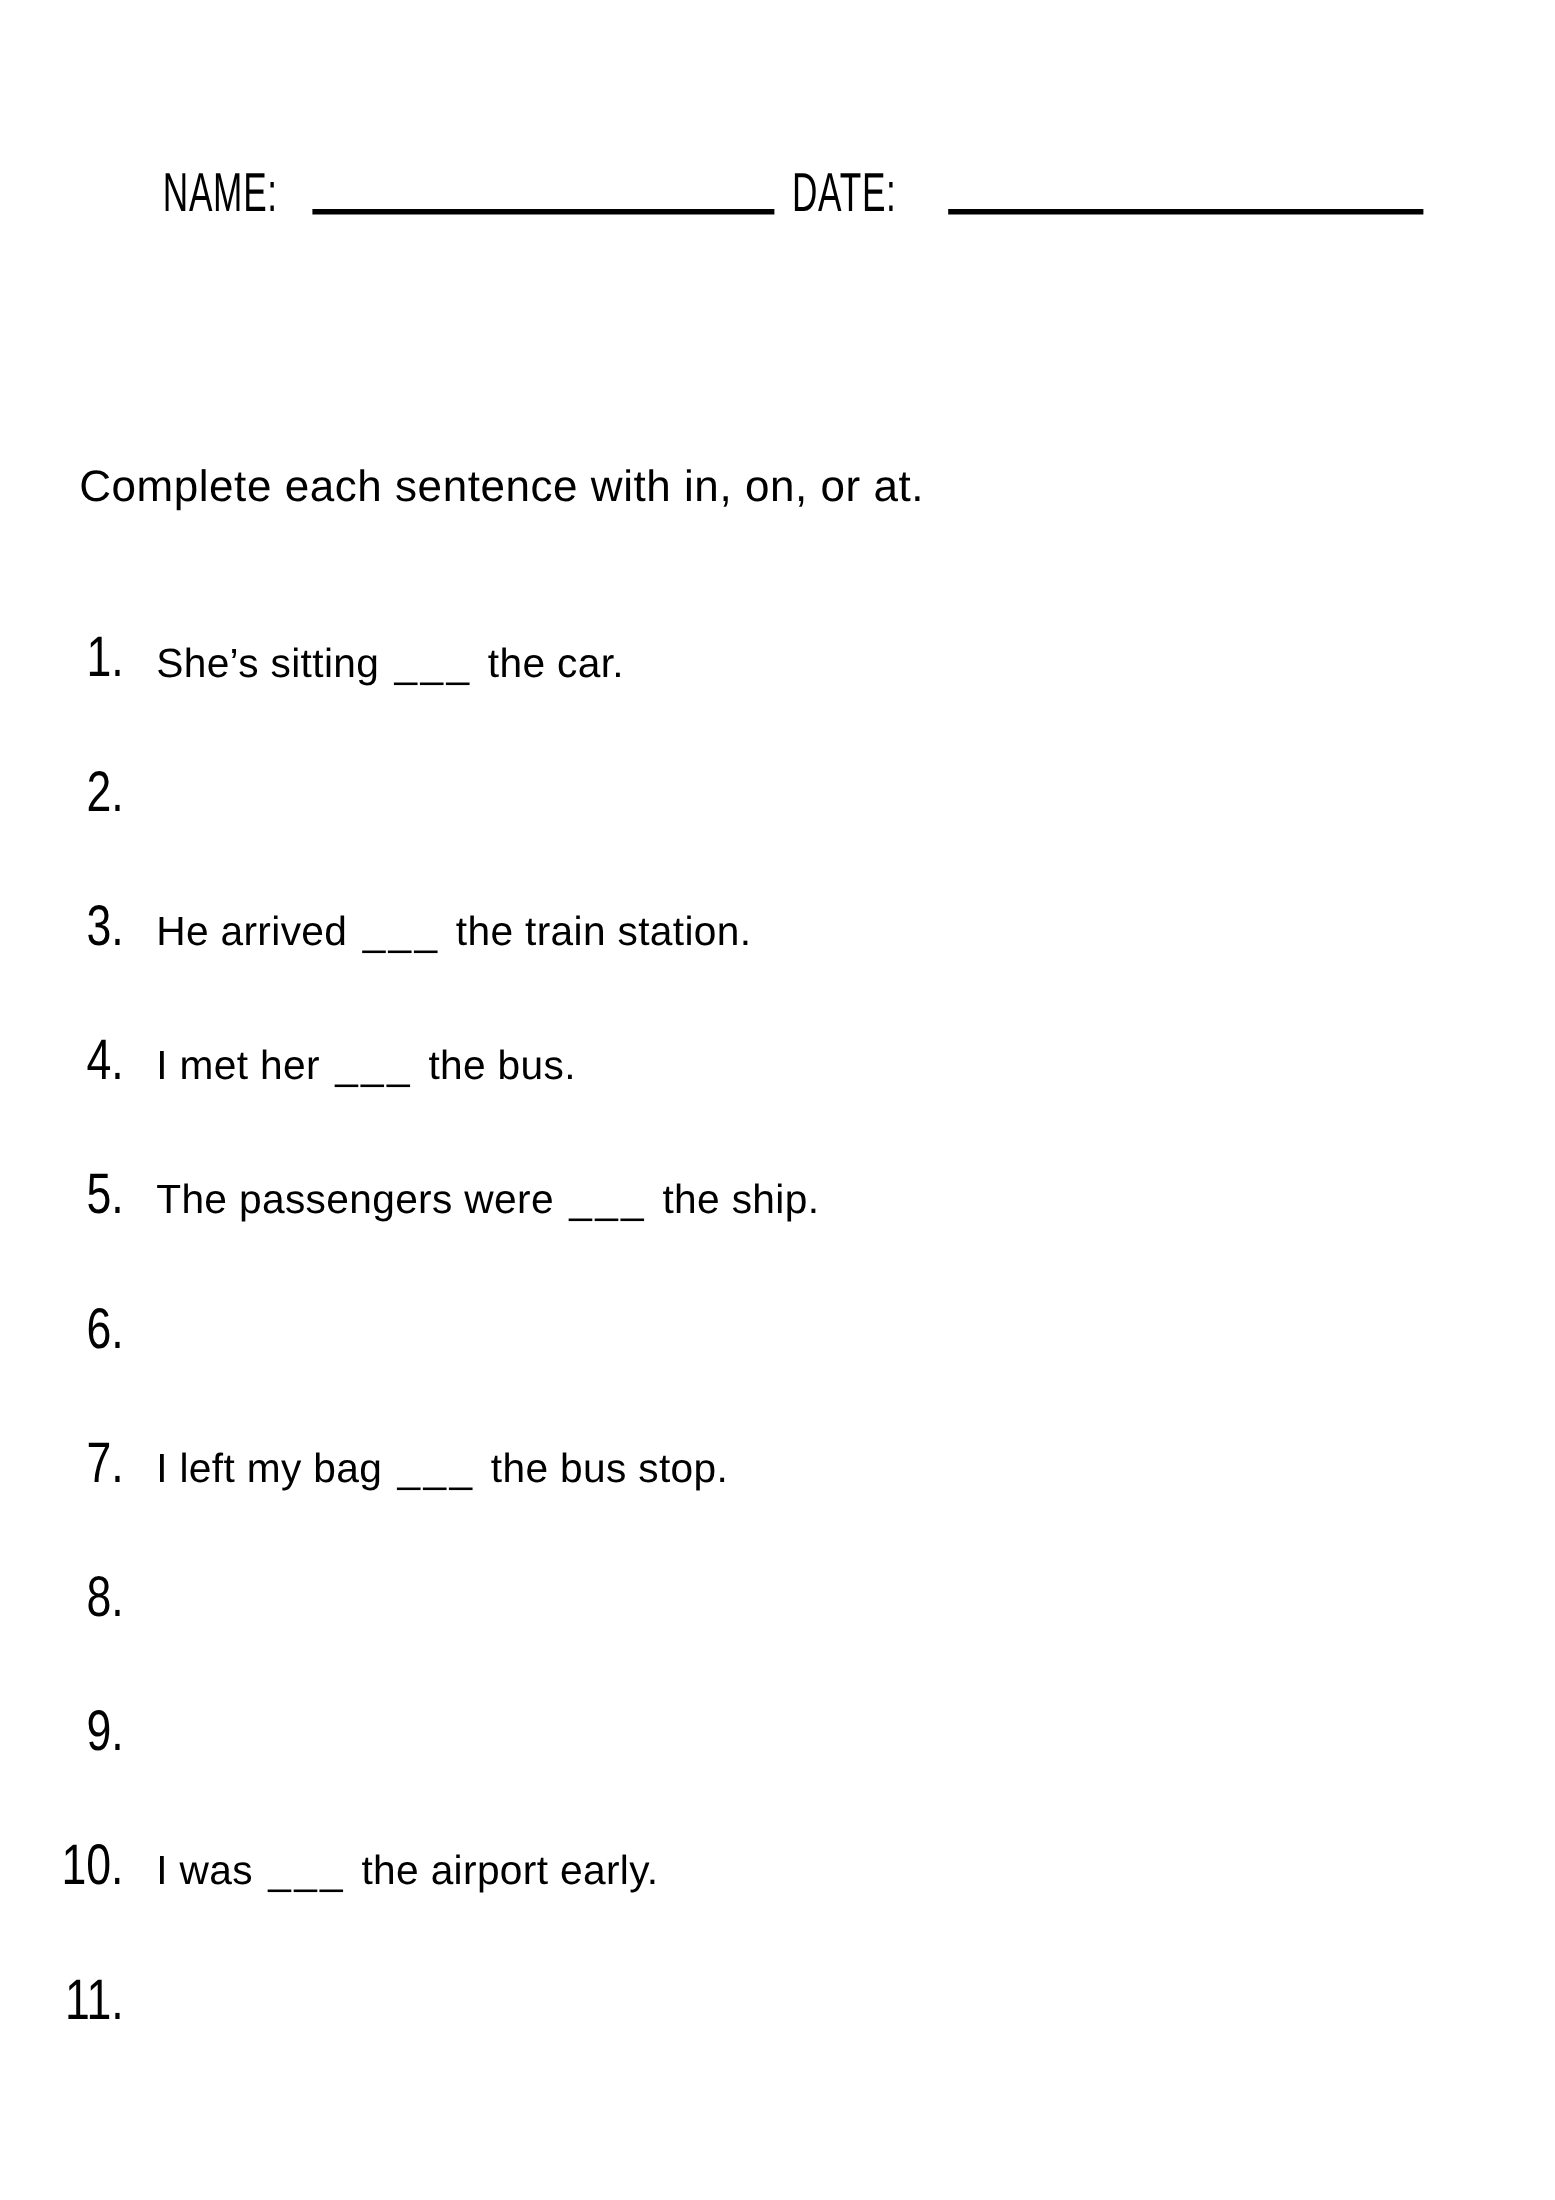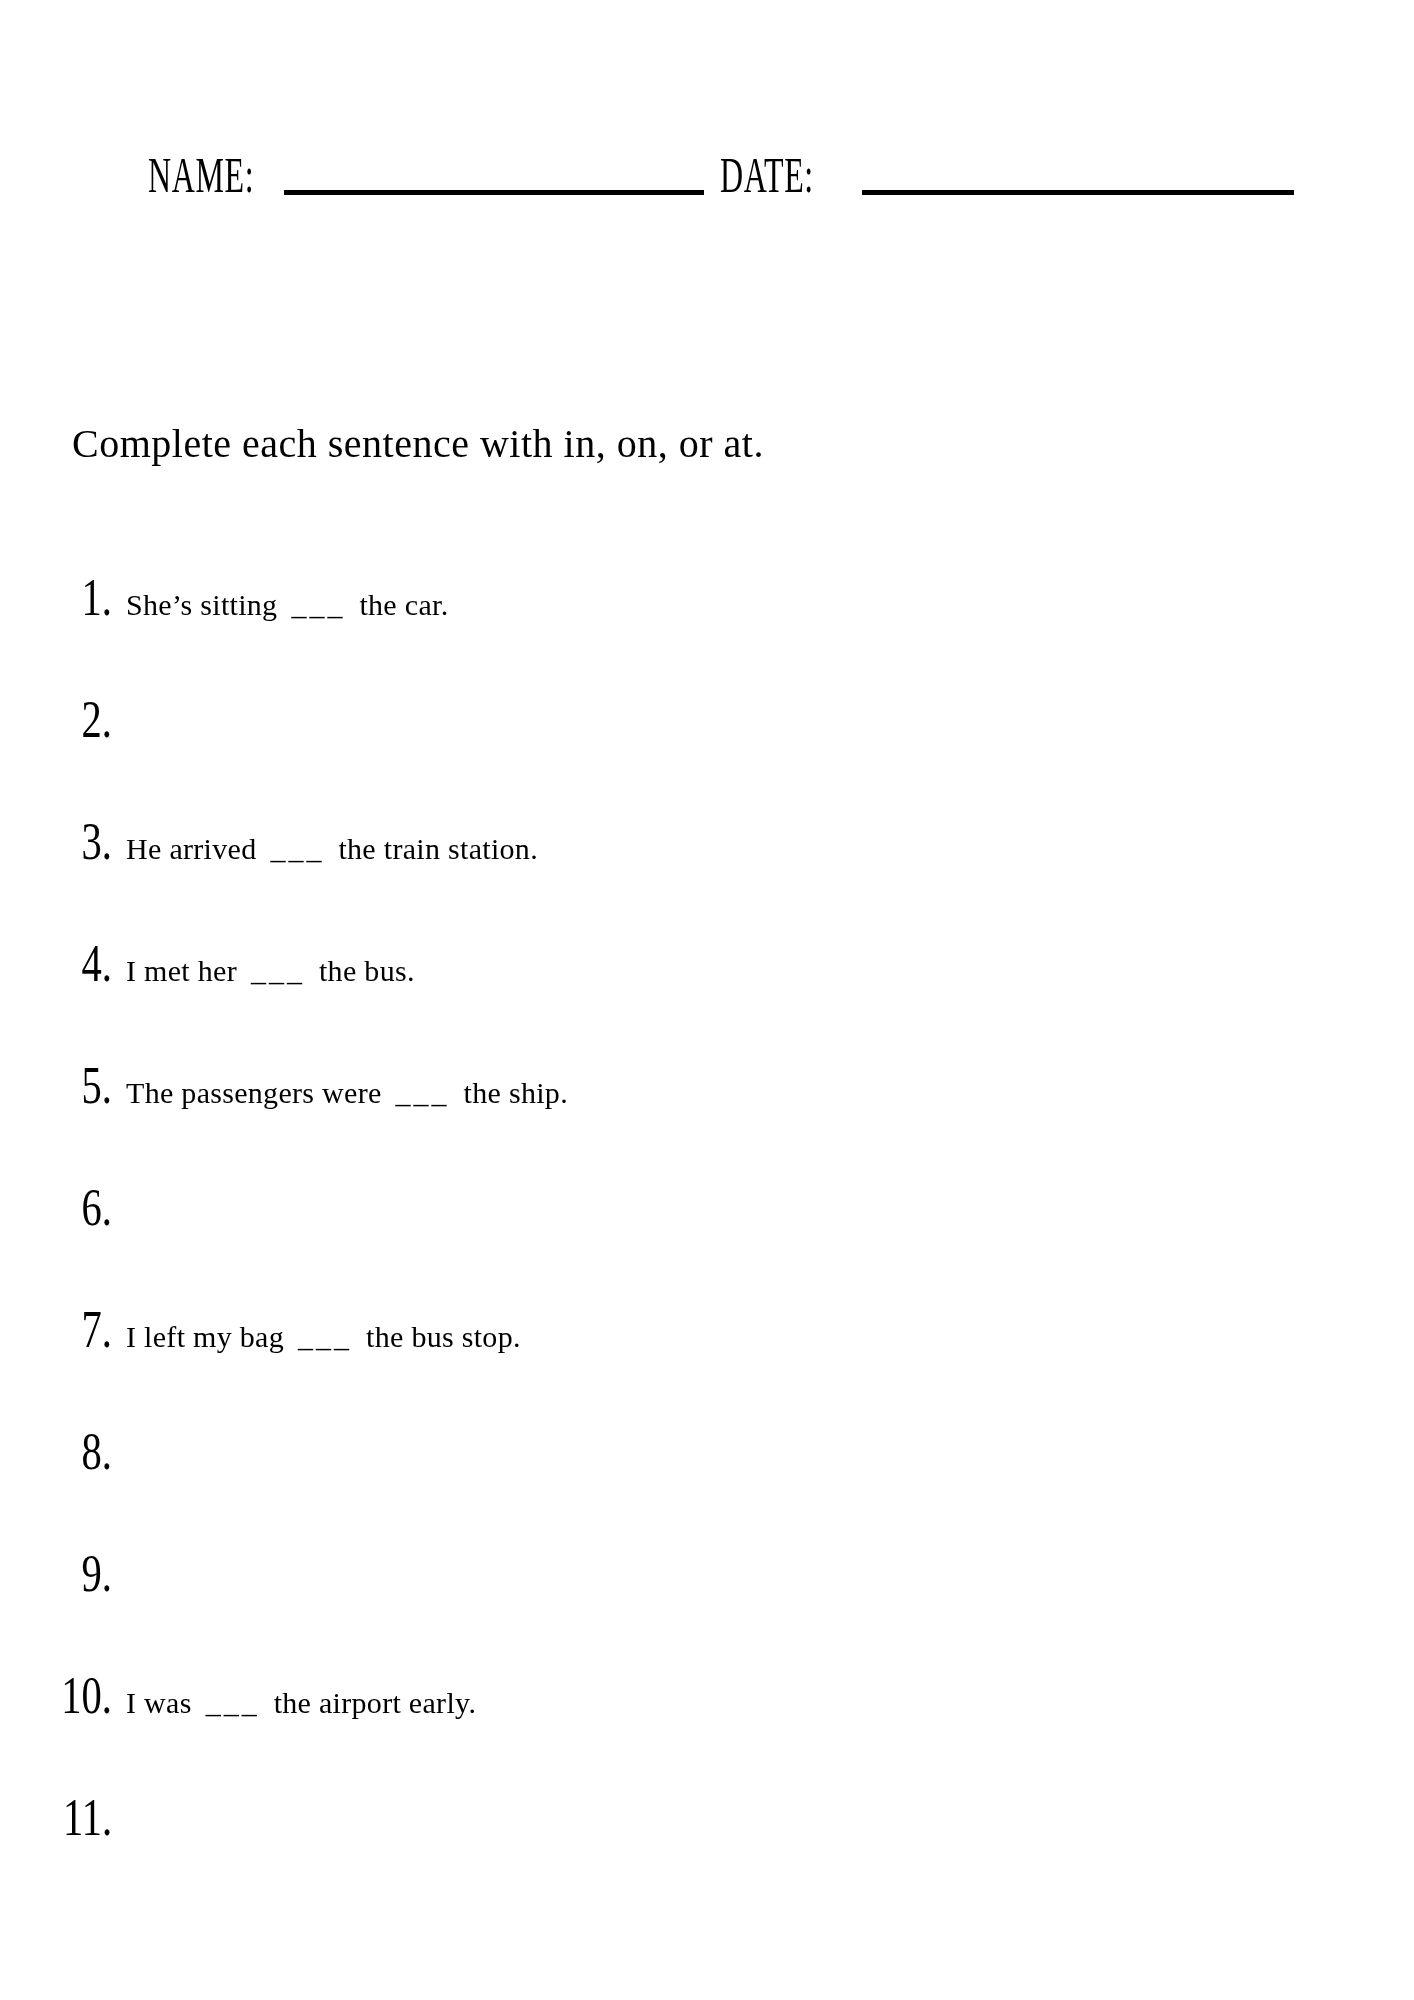--- a/index.html
+++ b/index.html
@@ -6,21 +6,21 @@
     margin: 0;
     padding: 0;
     background: #ffffff;
   }
   .page {
     position: relative;
     width: 1414px;
     height: 2000px;
     background: #ffffff;
     color: #000000;
-    font-family: Liberation Serif, serif;
+    font-family: Liberation Sans, sans-serif;
     overflow: hidden;
   }
   
   .hdr-label {
     position: absolute;
     top: 146px;
     font-size: 50px;
     font-weight: 400;
     letter-spacing: 1px;
     white-space: nowrap;
@@ -86,22 +86,22 @@
     text-align: right;
     font-size: 52px;
     white-space: nowrap;
   }
   .num .cond {
     display: inline-block;
     transform: scaleX(0.78);
     transform-origin: right center;
   }
   .txt {
-    margin-left: 14px;
-    font-size: 30px;
+    margin-left: 30px;
+    font-size: 37px;
     letter-spacing: 0.3px;
     white-space: nowrap;
   }
   .blank {
     display: inline-block;
     margin: 0 14px;
     letter-spacing: 3px;
   }
 </style>
 </head>

